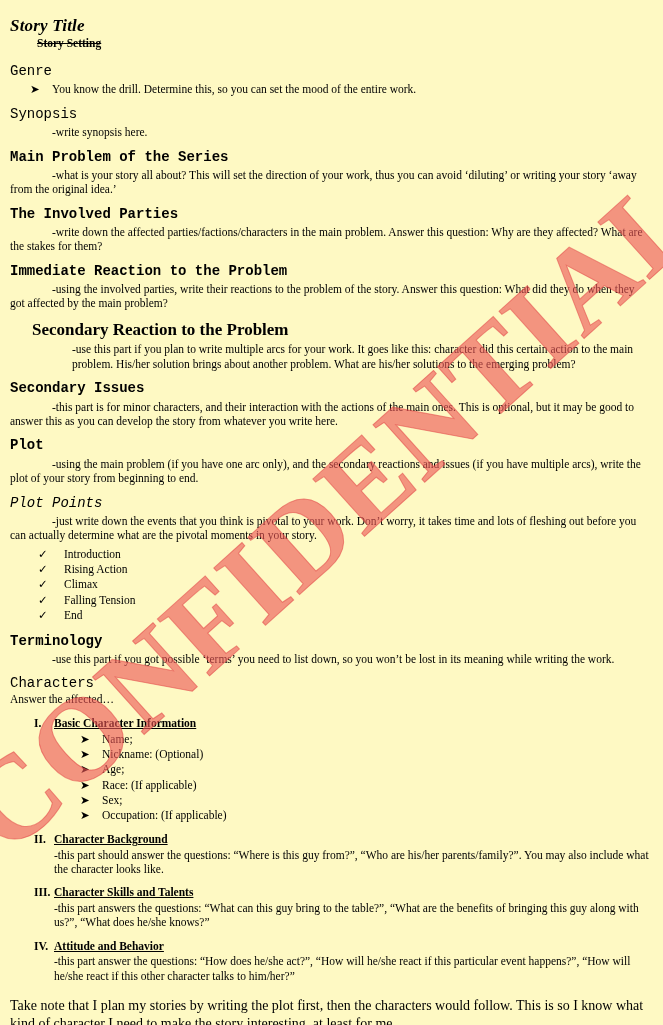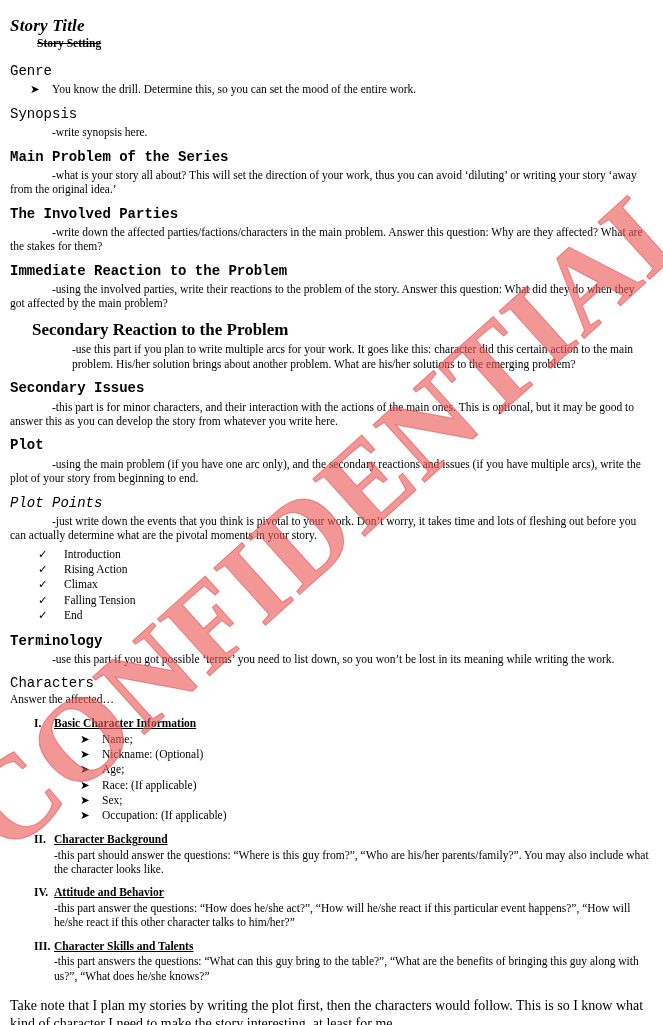--- a/index.html
+++ b/index.html
@@ -4,21 +4,21 @@
 <style>
   html, body {
     margin: 0;
     padding: 0;
     background: #9a9a9a;
   }
   .page {
     position: relative;
     width: 663px;
     height: 1025px;
-    background: #ffffff;
+    background: #fef9c3;
     overflow: hidden;
     font-family: "Liberation Serif", serif;
     color: #000000;
   }
   .content {
     position: relative;
     z-index: 2;
     padding: 14px 12px 0 10px;
     box-sizing: border-box;
   }
@@ -278,35 +278,35 @@
 
     <div class="roman-block">
       <div class="roman-num">II.</div>
       <div class="roman-body">
         <div class="roman-title">Character Background</div>
         <div class="roman-text">-this part should answer the questions:  “Where is this guy from?”, “Who are his/her parents/family?”.  You may also include what the character looks like.</div>
       </div>
     </div>
 
     <div class="roman-block">
+      <div class="roman-num">III.</div>
+      <div class="roman-body">
+        <div class="roman-title">Character Skills and Talents</div>
+        <div class="roman-text">-this part answers the questions:  “What can this guy bring to the table?”, “What are the benefits of bringing this guy along with us?”, “What does he/she knows?”</div>
+      </div>
+    </div>
+
+    <div class="roman-block">
       <div class="roman-num">IV.</div>
       <div class="roman-body">
         <div class="roman-title">Attitude and Behavior</div>
         <div class="roman-text">-this part answer the questions:  “How does he/she act?”, “How will he/she react if this particular event happens?”, “How will he/she react if this other character talks to him/her?”</div>
       </div>
     </div>
 
-    <div class="roman-block">
-      <div class="roman-num">III.</div>
-      <div class="roman-body">
-        <div class="roman-title">Character Skills and Talents</div>
-        <div class="roman-text">-this part answers the questions:  “What can this guy bring to the table?”, “What are the benefits of bringing this guy along with us?”, “What does he/she knows?”</div>
-      </div>
-    </div>
-
     <div class="closing">Take note that I plan my stories by writing the plot first, then the characters would follow.  This is so I know what kind of character I need to make the story interesting, at least for me.</div>
 
   </div>
 
   <div class="watermark">
     <div class="watermark-text">CONFIDENTIAL</div>
   </div>
 
 </div>
 

